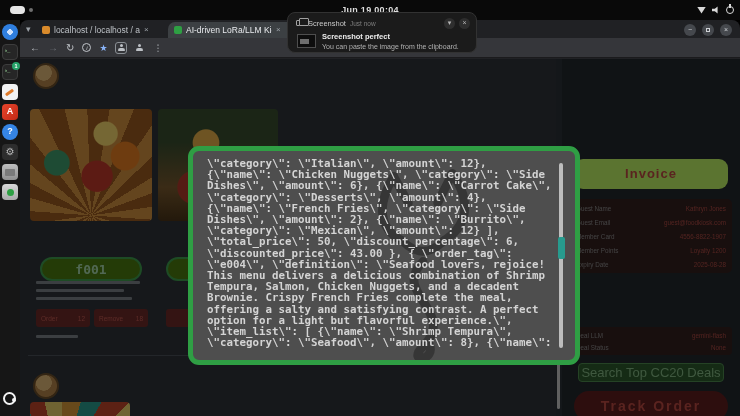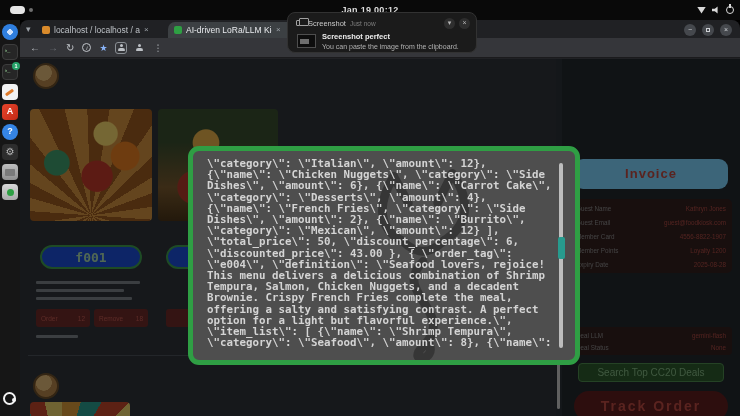--- a/index.html
+++ b/index.html
@@ -81,45 +81,45 @@
   }
   .img2 { left:138px; top:50px; width:120px; height:112px;
     background:
       radial-gradient(circle at 40% 30%, #e6b04a 0 12%, transparent 13%),
       radial-gradient(circle at 30% 70%, #b03a2a 0 14%, transparent 15%),
       linear-gradient(180deg, #3a4e2f 0 30%, #7a5a2e 70%, #4a3418);
   }
   .img3 { left:10px; top:343px; width:100px; height:60px;
     background:repeating-conic-gradient(from 250deg at 30% 120%, #d89a3a 0 14deg, #2a9d8f 14deg 28deg, #c0452b 28deg 42deg, #e8d06a 42deg 56deg);
   }
-  .pill { position:absolute; background:#1d4ed8; border:2px solid #3f9e4e; border-radius:13px; color:#a9d9ae; font-weight:bold; font-size:13px; text-align:center; font-family:"DejaVu Sans Mono", monospace; }
+  .pill { position:absolute; background:#4d7c0f; border:2px solid #3f9e4e; border-radius:13px; color:#a9d9ae; font-weight:bold; font-size:13px; text-align:center; font-family:"DejaVu Sans Mono", monospace;margin-top:12px; }
   .pseudo-line { position:absolute; height:3px; background:#8f969c; border-radius:1px; opacity:.8; }
   .mini-btn { position:absolute; height:18px; background:#6e2a28; border-radius:3px; color:#c05a52; font-size:6.5px; display:flex; align-items:center; justify-content:space-between; padding:0 5px; }
   .divider { position:absolute; height:1px; background:#4a5158; }
 
   
   #page-sb-track { left:537px; top:145px; width:3px; height:205px; background:#c9c9c9; border-radius:2px; }
   #page-sb-thumb { left:535.5px; top:168px; width:6px; height:26px; background:#2a9d8f; border-radius:2px; }
 
   
   #rightcol { left:542px; top:0; width:178px; height:357px; background:#23282d; }
   #activellm { left:4px; top:25px; width:168px; height:58px; background:#113a4c; border:2px solid #2d6f8f; border-radius:6px; }
   #activellm h2 { position:absolute; left:9px; top:5px; font-size:16px; color:#3d55a8; letter-spacing:1px; font-weight:bold; }
   #llm-select { position:absolute; left:8px; top:34px; width:150px; height:15px; background:#b0741f; border-radius:3px; border:1px solid #8a5a16; font-size:7px; display:flex; align-items:center; }
   #llm-select .lbl { color:#6b4a14; padding-left:4px; }
   #llm-select .val { flex:1; text-align:center; color:#2a2a2a; font-weight:bold; }
   #llm-select .caret { color:#5a3c10; padding-right:3px; font-size:6px; }
-  #invoice-btn { left:12px; top:100px; width:154px; height:30px; background:#7dd3fc; border-radius:9px; color:#bc4a42; font-size:13px; font-weight:bold; text-align:center; line-height:30px; letter-spacing:1px; }
+  #invoice-btn { left:12px; top:100px; width:154px; height:30px; background:#bef264; border-radius:9px; color:#bc4a42; font-size:13px; font-weight:bold; text-align:center; line-height:30px; letter-spacing:1px; }
   #invoice-card { left:8px; top:140px; width:162px; height:74px; background:#34201f; border-radius:5px; }
   .inv-row { position:absolute; left:6px; right:6px; height:11px; display:flex; justify-content:space-between; align-items:center; }
   .inv-row .l { color:#8d8d8d; font-size:6.3px; }
   .inv-row .v { color:#ad4a42; font-size:6.3px; }
   #deals-head { left:8px; top:222px; width:162px; height:40px; background:#3a2424; border-radius:20px; color:#bc4a42; font-size:14px; font-weight:bold; text-align:center; line-height:40px; }
   #deals-rows { left:8px; top:268px; width:162px; height:28px; background:#34201f; border-radius:4px; }
-  #deals-btn { left:16px; top:304px; width:146px; height:19px; background:#2d5a2d; border:1px solid #4e8a4e; border-radius:4px; color:#84b884; font-size:10px; text-align:center; line-height:17px; }
+  #deals-btn { left:16px; top:304px; width:146px; height:19px; background:#2d5a2d; border:1px solid #4e8a4e; border-radius:4px; color:#84b884; font-size:13px; text-align:center; line-height:17px; }
   #track-btn { left:12px; top:332px; width:154px; height:30px; background:#5e1f1f; border-radius:15px; color:#bc4a42; font-size:14px; font-weight:bold; text-align:center; line-height:30px; letter-spacing:2px; }
 
   
   #dim { left:0; top:0; width:720px; height:357px; background:rgba(0,0,0,.52); z-index:20; }
 
   
   #terminal { left:168px; top:87px; width:392px; height:219px; background:#4e4e4e; border:5px solid #2f9e44; border-radius:11px; z-index:30; overflow:hidden; }
   #term-art { position:absolute; left:130px; top:8px; width:200px; height:205px; opacity:.55; }
   #term-text { position:absolute; left:14px; top:7px; width:346px; font-family:"DejaVu Sans Mono", monospace; font-size:10.8px; line-height:11.2px; font-weight:bold; color:#d4d4d4; white-space:pre; }
   #term-sb-track { position:absolute; right:12px; top:12px; width:4px; height:185px; background:#bdbdbd; border-radius:2px; }
@@ -137,21 +137,21 @@
   #toast-thumb::after { content:""; position:absolute; left:2px; top:4px; width:9px; height:5px; background:#6e6e6e; }
   #toast-title { position:absolute; left:34px; top:19px; font-size:7.5px; font-weight:bold; color:#ededed; }
   #toast-body { position:absolute; left:34px; top:30px; font-size:7px; color:#b2b2b2; }
 </style>
 </head>
 <body>
 
 <div class="abs" id="topbar"></div>
 <div class="abs" id="ws-pill" style="z-index:61;"></div>
 <div class="abs" id="ws-dot" style="z-index:61;"></div>
-<div class="abs" id="clock" style="z-index:61;">Jan 19 00:12</div>
+<div class="abs" id="clock" style="z-index:61;">Jun 19 00:04</div>
 <div class="abs" id="sys-icons" style="z-index:61;">
   <span class="wifi"></span>
   <span class="vol"></span>
   <span class="pwr"></span>
 </div>
 
 <div class="abs" id="dock">
   <div class="dock-icon di-chromium" style="top:4px;"></div>
   <div class="dock-icon di-term" style="top:24px;"></div>
   <div class="dock-icon di-term" style="top:44px;">

